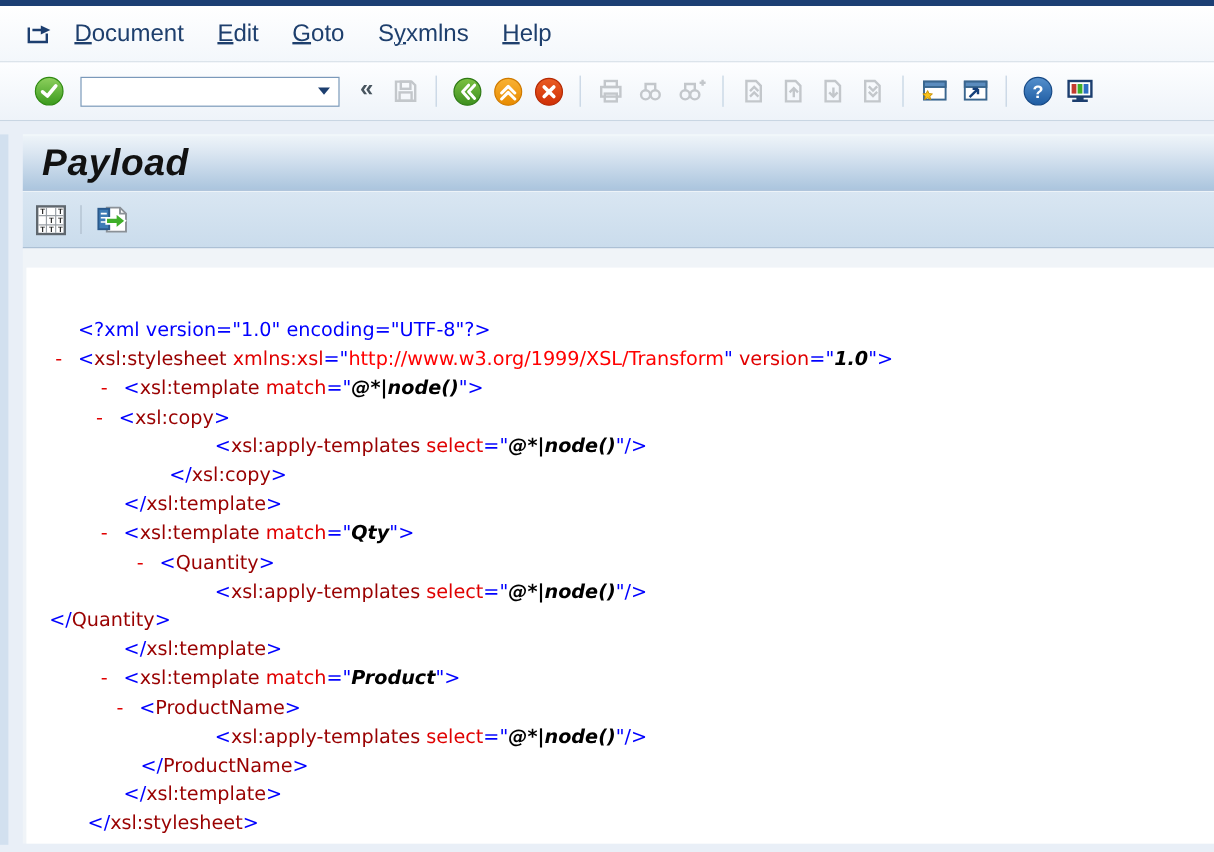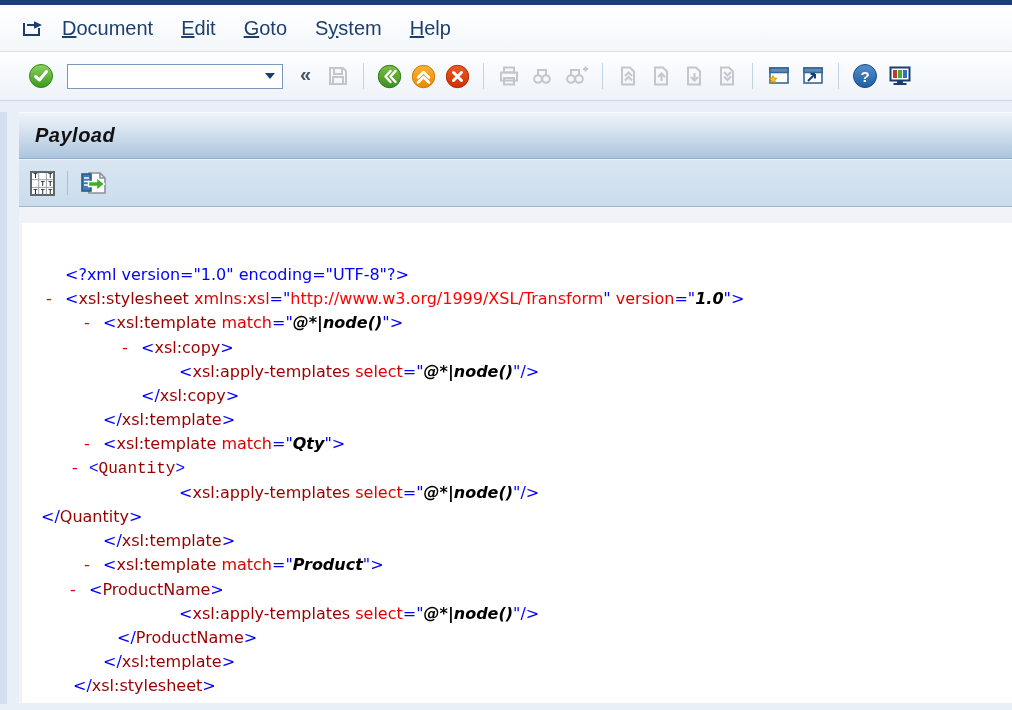--- a/index.html
+++ b/index.html
@@ -28,21 +28,21 @@
   .chev { font-size:20px; font-weight:bold; color:#48555f; margin:0 6px 3px 8px; cursor:pointer; }
   .vsep { width:1px; height:26px; background:#c2d2e2; margin:0 4px; }
 
   
   .gapband { height:11px; background:#e9eff7; }
   .panel { margin-left:19px; height:592px; position:relative; }
   .leftstrip { position:absolute; left:-19px; top:0; width:7px; height:592px; background:#d2e0ef; }
   .titlebar { height:47px; background:linear-gradient(#eef4f9 0%, #dce7f2 30%, #abc5de 100%);
               border-top:1px solid #f6fafc; border-bottom:1px solid #8fadcc;
               display:flex; align-items:center; padding-left:16px; }
-  .title { font-size:20px; font-weight:bold; font-style:italic; color:#111; letter-spacing:0.5px; }
+  .title { font-size:31px; font-weight:bold; font-style:italic; color:#111; letter-spacing:0.5px; }
   .apptoolbar { height:48px; background:linear-gradient(#d9e6f2,#cadcec);
                 border-top:1px solid #edf3f8; border-bottom:1px solid #9fb6ce;
                 display:flex; align-items:center; padding-left:10px; gap:8px; }
   .appbtn { background:none; border:none; padding:0; display:flex; align-items:center; cursor:pointer; }
   .vsep2 { width:1px; height:24px; background:#aebdcc; margin:0 3px; }
 
   .contentouter { height:496px; background:#f0f4f8; padding:16px 0 0 3px; }
   .xmlpanel { background:#ffffff; height:480px; padding-top:40px;
               font-family:"DejaVu Sans", sans-serif; font-size:16px; overflow:hidden; }
 
@@ -66,21 +66,21 @@
       <svg width="26" height="22" viewBox="0 0 26 22">
         <path d="M4 6 v12 h15 v-7" fill="none" stroke="#1c3e6f" stroke-width="2"></path>
         <path d="M7 8 h8" stroke="#1c3e6f" stroke-width="2" fill="none"></path>
         <path d="M14 4.2 L22 8 L14 11.8 Z" fill="#1c3e6f"></path>
       </svg>
     </span>
     <nav class="menus" id="menu-items">
         <span class="menu-item"><span class="mnemonic">D</span><span>ocument</span></span>
         <span class="menu-item"><span class="mnemonic">E</span><span>dit</span></span>
         <span class="menu-item"><span class="mnemonic">G</span><span>oto</span></span>
-        <span class="menu-item"><span>S</span><span class="mnemonic">y</span><span>stem</span></span>
+        <span class="menu-item"><span>S</span><span class="mnemonic">y</span><span>xmlns</span></span>
         <span class="menu-item"><span class="mnemonic">H</span><span>elp</span></span>
       </nav>
   </div>
 
   <div class="toolbar">
     <button class="tbi">
       <svg width="26" height="26" viewBox="0 0 26 26">
         <defs>
             <linearGradient id="gGreen" x1="0" y1="0" x2="0" y2="1">
           <stop offset="0" stop-color="#8ed05e"></stop>
@@ -282,31 +282,31 @@
           <path d="M9.5 11.5 h8 v-4 l8 6.5 -8 6.5 v-4 h-8 z" fill="#3fae29" stroke="#fff" stroke-width="1.4"></path>
         </svg>
       </button>
     </div>
 
     <div class="contentouter">
       <div class="xmlpanel" id="xml-host">
           <div class="xline" style="padding-left: 24px;"><span class="xmarker"></span><span class="tk-m">&lt;?xml version="1.0" encoding="UTF-8"?&gt;</span></div>
           <div class="xline" style="padding-left: 24px;"><span class="xmarker">-</span><span class="tk-m">&lt;</span><span class="tk-e">xsl:stylesheet</span><span class="tk-m"> </span><span class="tk-a">xmlns:xsl</span><span class="tk-m">="</span><span class="tk-u">http://www.w3.org/1999/XSL/Transform</span><span class="tk-m">" </span><span class="tk-a">version</span><span class="tk-m">="</span><span class="tk-v">1.0</span><span class="tk-m">"&gt;</span></div>
           <div class="xline" style="padding-left: 62px;"><span class="xmarker">-</span><span class="tk-m">&lt;</span><span class="tk-e">xsl:template</span><span class="tk-m"> </span><span class="tk-a">match</span><span class="tk-m">="</span><span class="tk-v">@*|node()</span><span class="tk-m">"&gt;</span></div>
-          <div class="xline" style="padding-left: 100px;"><span class="xmarker">-</span><span class="tk-m">&lt;</span><span class="tk-e">xsl:copy</span><span class="tk-m">&gt;</span></div>
+          <div class="xline" style="padding-left: 58px;"><span class="xmarker">-</span><span class="tk-m">&lt;</span><span class="tk-e">xsl:copy</span><span class="tk-m">&gt;</span></div>
           <div class="xline" style="padding-left: 138px;"><span class="xmarker"></span><span class="tk-m">&lt;</span><span class="tk-e">xsl:apply-templates</span><span class="tk-m"> </span><span class="tk-a">select</span><span class="tk-m">="</span><span class="tk-v">@*|node()</span><span class="tk-m">"/&gt;</span></div>
           <div class="xline" style="padding-left: 100px;"><span class="xmarker"></span><span class="tk-m">&lt;/</span><span class="tk-e">xsl:copy</span><span class="tk-m">&gt;</span></div>
           <div class="xline" style="padding-left: 62px;"><span class="xmarker"></span><span class="tk-m">&lt;/</span><span class="tk-e">xsl:template</span><span class="tk-m">&gt;</span></div>
           <div class="xline" style="padding-left: 62px;"><span class="xmarker">-</span><span class="tk-m">&lt;</span><span class="tk-e">xsl:template</span><span class="tk-m"> </span><span class="tk-a">match</span><span class="tk-m">="</span><span class="tk-v">Qty</span><span class="tk-m">"&gt;</span></div>
-          <div class="xline" style="padding-left: 48px; font-family: Liberation Mono, monospace;"><span class="xmarker">-</span><span class="tk-m">&lt;</span><span class="tk-e">Quantity</span><span class="tk-m">&gt;</span></div>
+          <div class="xline" style="padding-left: 92px;"><span class="xmarker">-</span><span class="tk-m">&lt;</span><span class="tk-e">Quantity</span><span class="tk-m">&gt;</span></div>
           <div class="xline" style="padding-left: 138px;"><span class="xmarker"></span><span class="tk-m">&lt;</span><span class="tk-e">xsl:apply-templates</span><span class="tk-m"> </span><span class="tk-a">select</span><span class="tk-m">="</span><span class="tk-v">@*|node()</span><span class="tk-m">"/&gt;</span></div>
           <div class="xline" style=""><span class="xmarker"></span><span class="tk-m">&lt;/</span><span class="tk-e">Quantity</span><span class="tk-m">&gt;</span></div>
           <div class="xline" style="padding-left: 62px;"><span class="xmarker"></span><span class="tk-m">&lt;/</span><span class="tk-e">xsl:template</span><span class="tk-m">&gt;</span></div>
           <div class="xline" style="padding-left: 62px;"><span class="xmarker">-</span><span class="tk-m">&lt;</span><span class="tk-e">xsl:template</span><span class="tk-m"> </span><span class="tk-a">match</span><span class="tk-m">="</span><span class="tk-v">Product</span><span class="tk-m">"&gt;</span></div>
-          <div class="xline" style="padding-left: 48px;"><span class="xmarker">-</span><span class="tk-m">&lt;</span><span class="tk-e">ProductName</span><span class="tk-m">&gt;</span></div>
+          <div class="xline" style="padding-left: 48px; margin-left: 27px;"><span class="xmarker">-</span><span class="tk-m">&lt;</span><span class="tk-e">ProductName</span><span class="tk-m">&gt;</span></div>
           <div class="xline" style="padding-left: 138px;"><span class="xmarker"></span><span class="tk-m">&lt;</span><span class="tk-e">xsl:apply-templates</span><span class="tk-m"> </span><span class="tk-a">select</span><span class="tk-m">="</span><span class="tk-v">@*|node()</span><span class="tk-m">"/&gt;</span></div>
           <div class="xline" style="padding-left: 76px;"><span class="xmarker"></span><span class="tk-m">&lt;/</span><span class="tk-e">ProductName</span><span class="tk-m">&gt;</span></div>
           <div class="xline" style="padding-left: 62px;"><span class="xmarker"></span><span class="tk-m">&lt;/</span><span class="tk-e">xsl:template</span><span class="tk-m">&gt;</span></div>
           <div class="xline" style="padding-left: 32px;"><span class="xmarker"></span><span class="tk-m">&lt;/</span><span class="tk-e">xsl:stylesheet</span><span class="tk-m">&gt;</span></div>
         </div>
     </div>
   </div>
 </div>
 
 </body></html>

